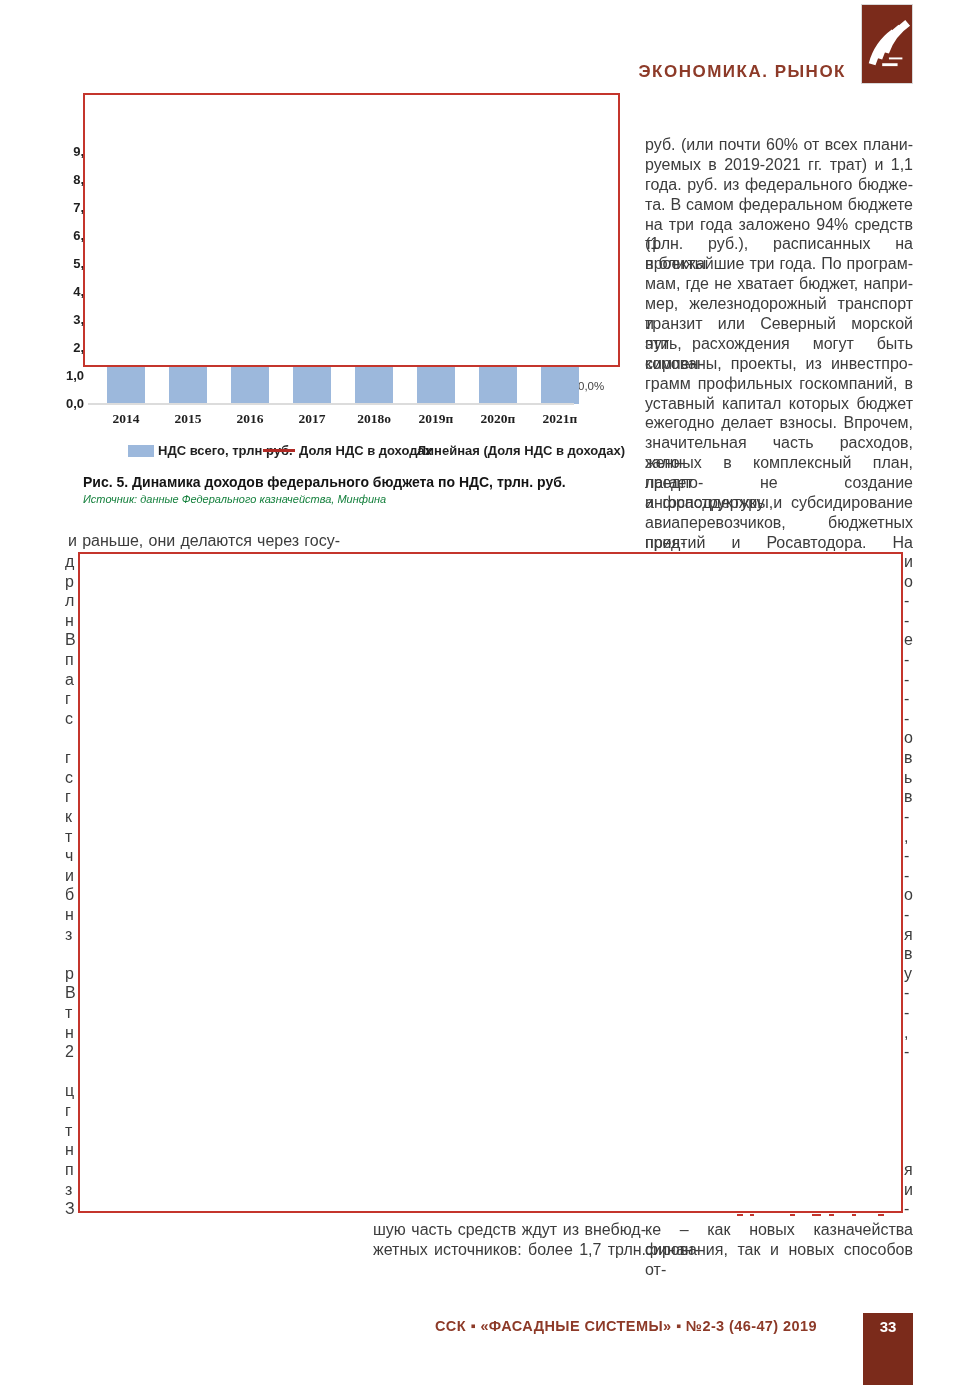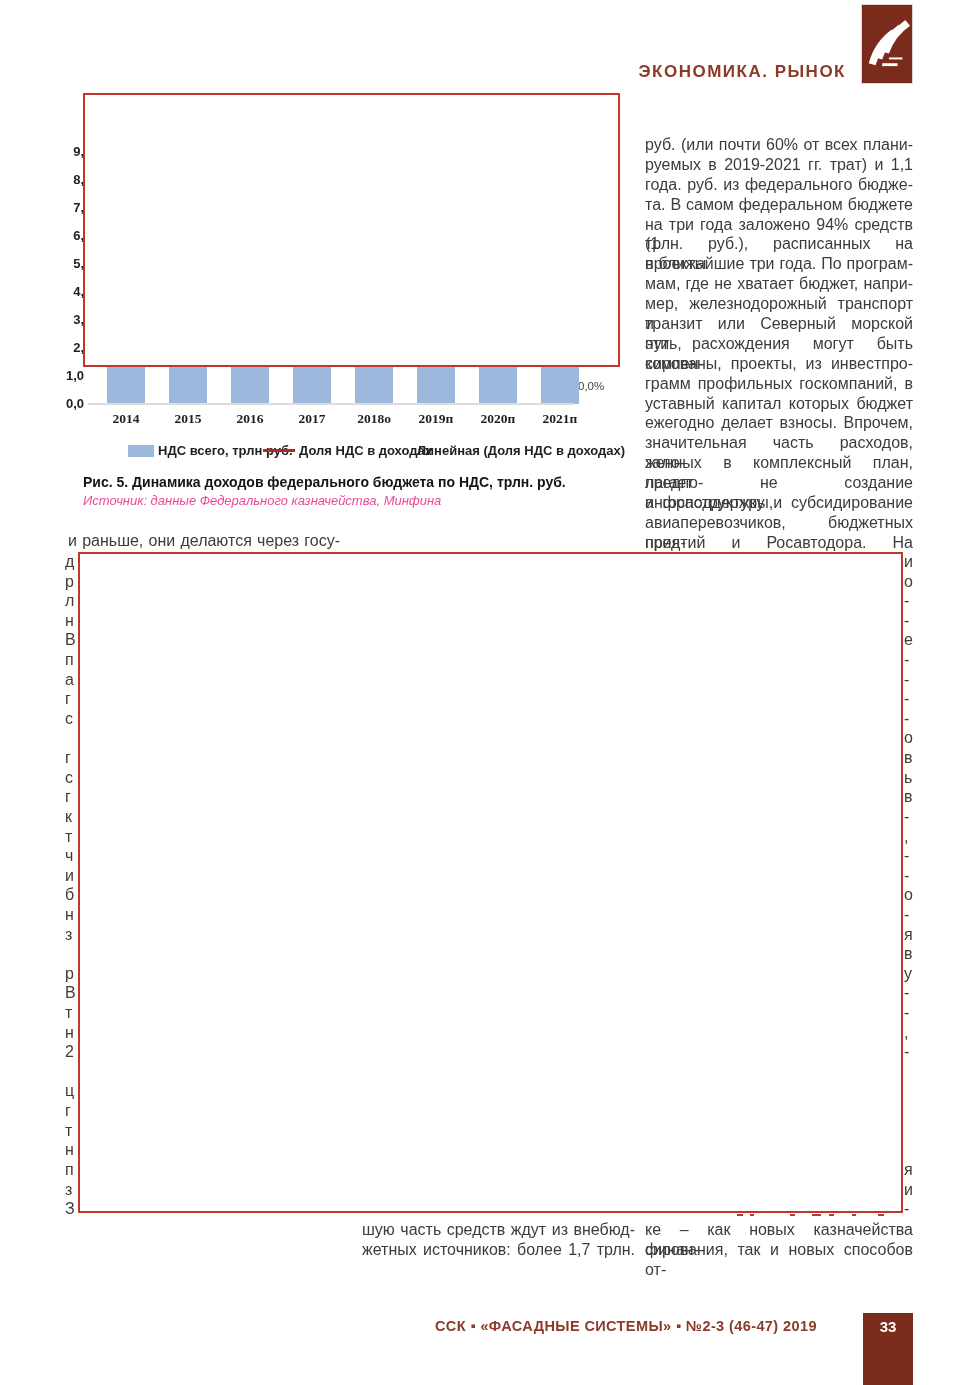--- a/index.html
+++ b/index.html
@@ -22,42 +22,42 @@
   .pct-label{position:absolute;left:578px;top:380px;font-size:11.5px;color:#444;}
   .xlabels{position:absolute;left:95px;top:411px;display:flex;z-index:1;font-family:Liberation Serif, serif;}
   .xlabel{width:62px;text-align:center;font-weight:bold;font-size:13.5px;color:#1f1f1f;}
   .chart-overlay{position:absolute;left:83px;top:93px;width:537px;height:274px;
         background:#ffffff;border:2px solid #c4352c;box-sizing:border-box;z-index:3;}
   .legend-item{position:absolute;top:443px;display:flex;align-items:center;
         font-weight:bold;font-size:13px;color:#1f1f1f;white-space:nowrap;}
   .leg-swatch{width:26px;height:12px;background:#9cb8dc;margin-right:4px;}
   .leg-line{width:32px;height:3px;background:#b02a25;margin-right:4px;}
   .caption{position:absolute;left:83px;top:474px;font-weight:bold;font-size:14px;color:#141414;}
-  .src{position:absolute;left:83px;top:493px;font-style:italic;font-size:13px;color:#ec4899;}
+  .src{position:absolute;left:83px;top:493px;font-style:italic;font-size:11px;color:#15803d;}
 
   
   .tline{text-align:justify;text-align-last:justify;font-size:16px;line-height:19.9px;
         height:19.9px;overflow:visible;white-space:normal;}
   .indent{text-indent:22px;}
   .col-right-top{position:absolute;left:645px;top:135px;width:268px;}
   .row-above-left{position:absolute;left:68px;top:531px;width:272px;}
   .row-above-mid{position:absolute;left:357px;top:531px;width:273px;}
 
   
   .big-overlay{position:absolute;left:78px;top:552px;width:825px;height:661px;
         background:#ffffff;border:2px solid #c4352c;box-sizing:border-box;z-index:3;}
   .frag-col{position:absolute;top:552px;overflow:hidden;}
   .frag-left{left:65px;width:13px;}
   .frag-right{left:904px;width:12px;}
   .frag{height:19.62px;line-height:19.62px;font-size:16px;color:#3c3c3c;}
   .artifact-dashes span{position:absolute;top:1214px;height:2px;background:#c4352c;display:block;}
 
   
   .bot-left{position:absolute;left:68px;top:1220px;width:272px;}
-  .bot-mid{position:absolute;left:362px;top:1220px;width:273px;}
+  .bot-mid{position:absolute;left:373px;top:1220px;width:273px;}
   .bot-right{position:absolute;left:645px;top:1220px;width:268px;}
 
   
   .footer-line{position:absolute;left:435px;top:1318px;width:400px;
         font-weight:bold;font-size:14.5px;letter-spacing:0.4px;color:#8d3a28;white-space:nowrap;}
   .page-num-box{position:absolute;left:863px;top:1313px;width:50px;height:81px;
         background:#7b2b1b;color:#ffffff;text-align:center;font-weight:bold;font-size:15px;
         padding-top:5px;box-sizing:border-box;}
 </style>
 </head>

